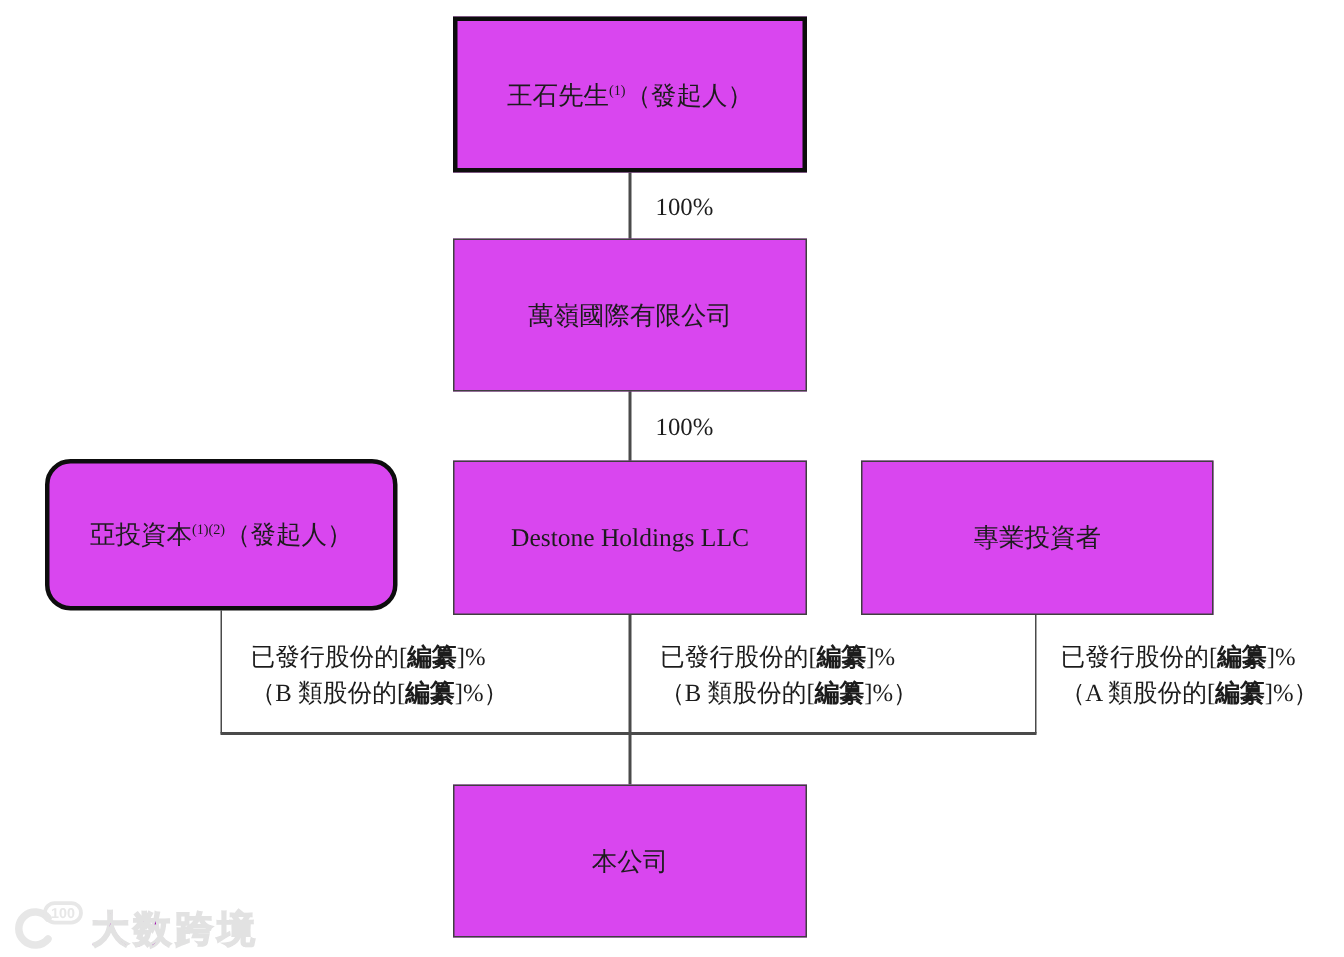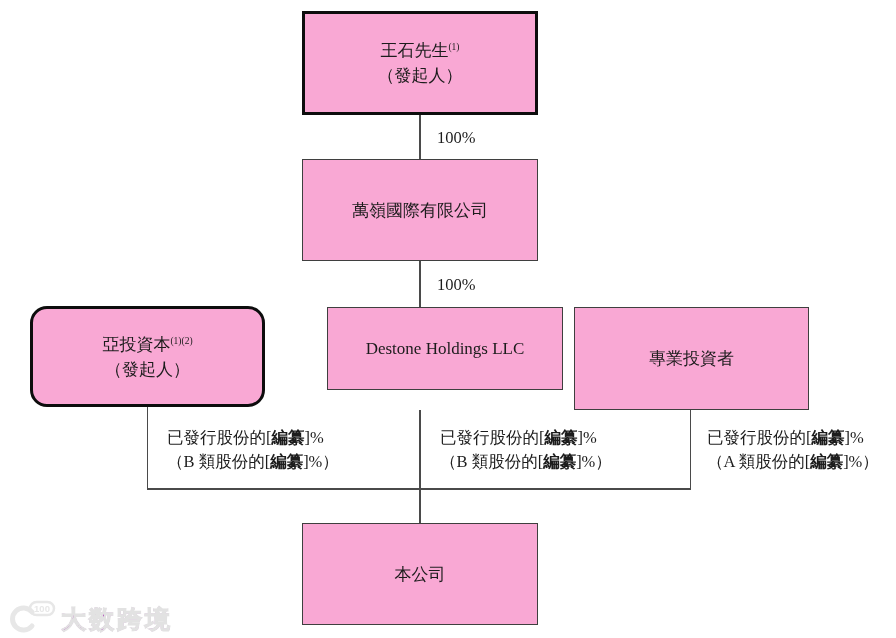--- a/index.html
+++ b/index.html
@@ -8,23 +8,23 @@
     background: #ffffff;
     font-family: "Liberation Serif", "DejaVu Serif", serif;
     color: #1c1c1c;
     position: relative;
     overflow: hidden;
   }
   .canvas { position: absolute; left: 0; top: 0; width: 896px; height: 638px; }
 
   .box {
     position: absolute;
-    background: #f9a8d4;
+    background: #d946ef;
     border: 1.5px solid #3f3f3f;
-    display: flex; flex-direction: column;
+    display: flex; flex-direction: row;
     align-items: center; justify-content: center;
     text-align: center;
     font-size: 17px;
     line-height: 25px;
     box-sizing: border-box;
     z-index: 2;
   }
   .box.thick { border: 3.5px solid #0d0d0d; }
   .box sup { font-size: 9.5px; line-height: 0; vertical-align: 6px; letter-spacing: 0; }
 
@@ -85,21 +85,21 @@
 
   <div class="box" style="left:302px; top:159px; width:236px; height:102px;">
     <div>萬嶺國際有限公司</div>
   </div>
 
   <div class="box thick" style="left:30px; top:306px; width:235px; height:101px;border-radius:17px;">
     <div><span>亞投資本</span><sup>(1)(2)</sup></div>
     <div>（發起人）</div>
   </div>
 
-  <div class="box" style="left:302px; top:307px; width:236px; height:83px;margin-left:25px;">
+  <div class="box" style="left:302px; top:307px; width:236px; height:103px;">
     <div>Destone Holdings LLC</div>
   </div>
 
   <div class="box" style="left:574px; top:307px; width:235px; height:103px;">
     <div>專業投資者</div>
   </div>
 
   <div class="box" style="left:302px; top:523px; width:236px; height:102px;">
     <div>本公司</div>
   </div>

